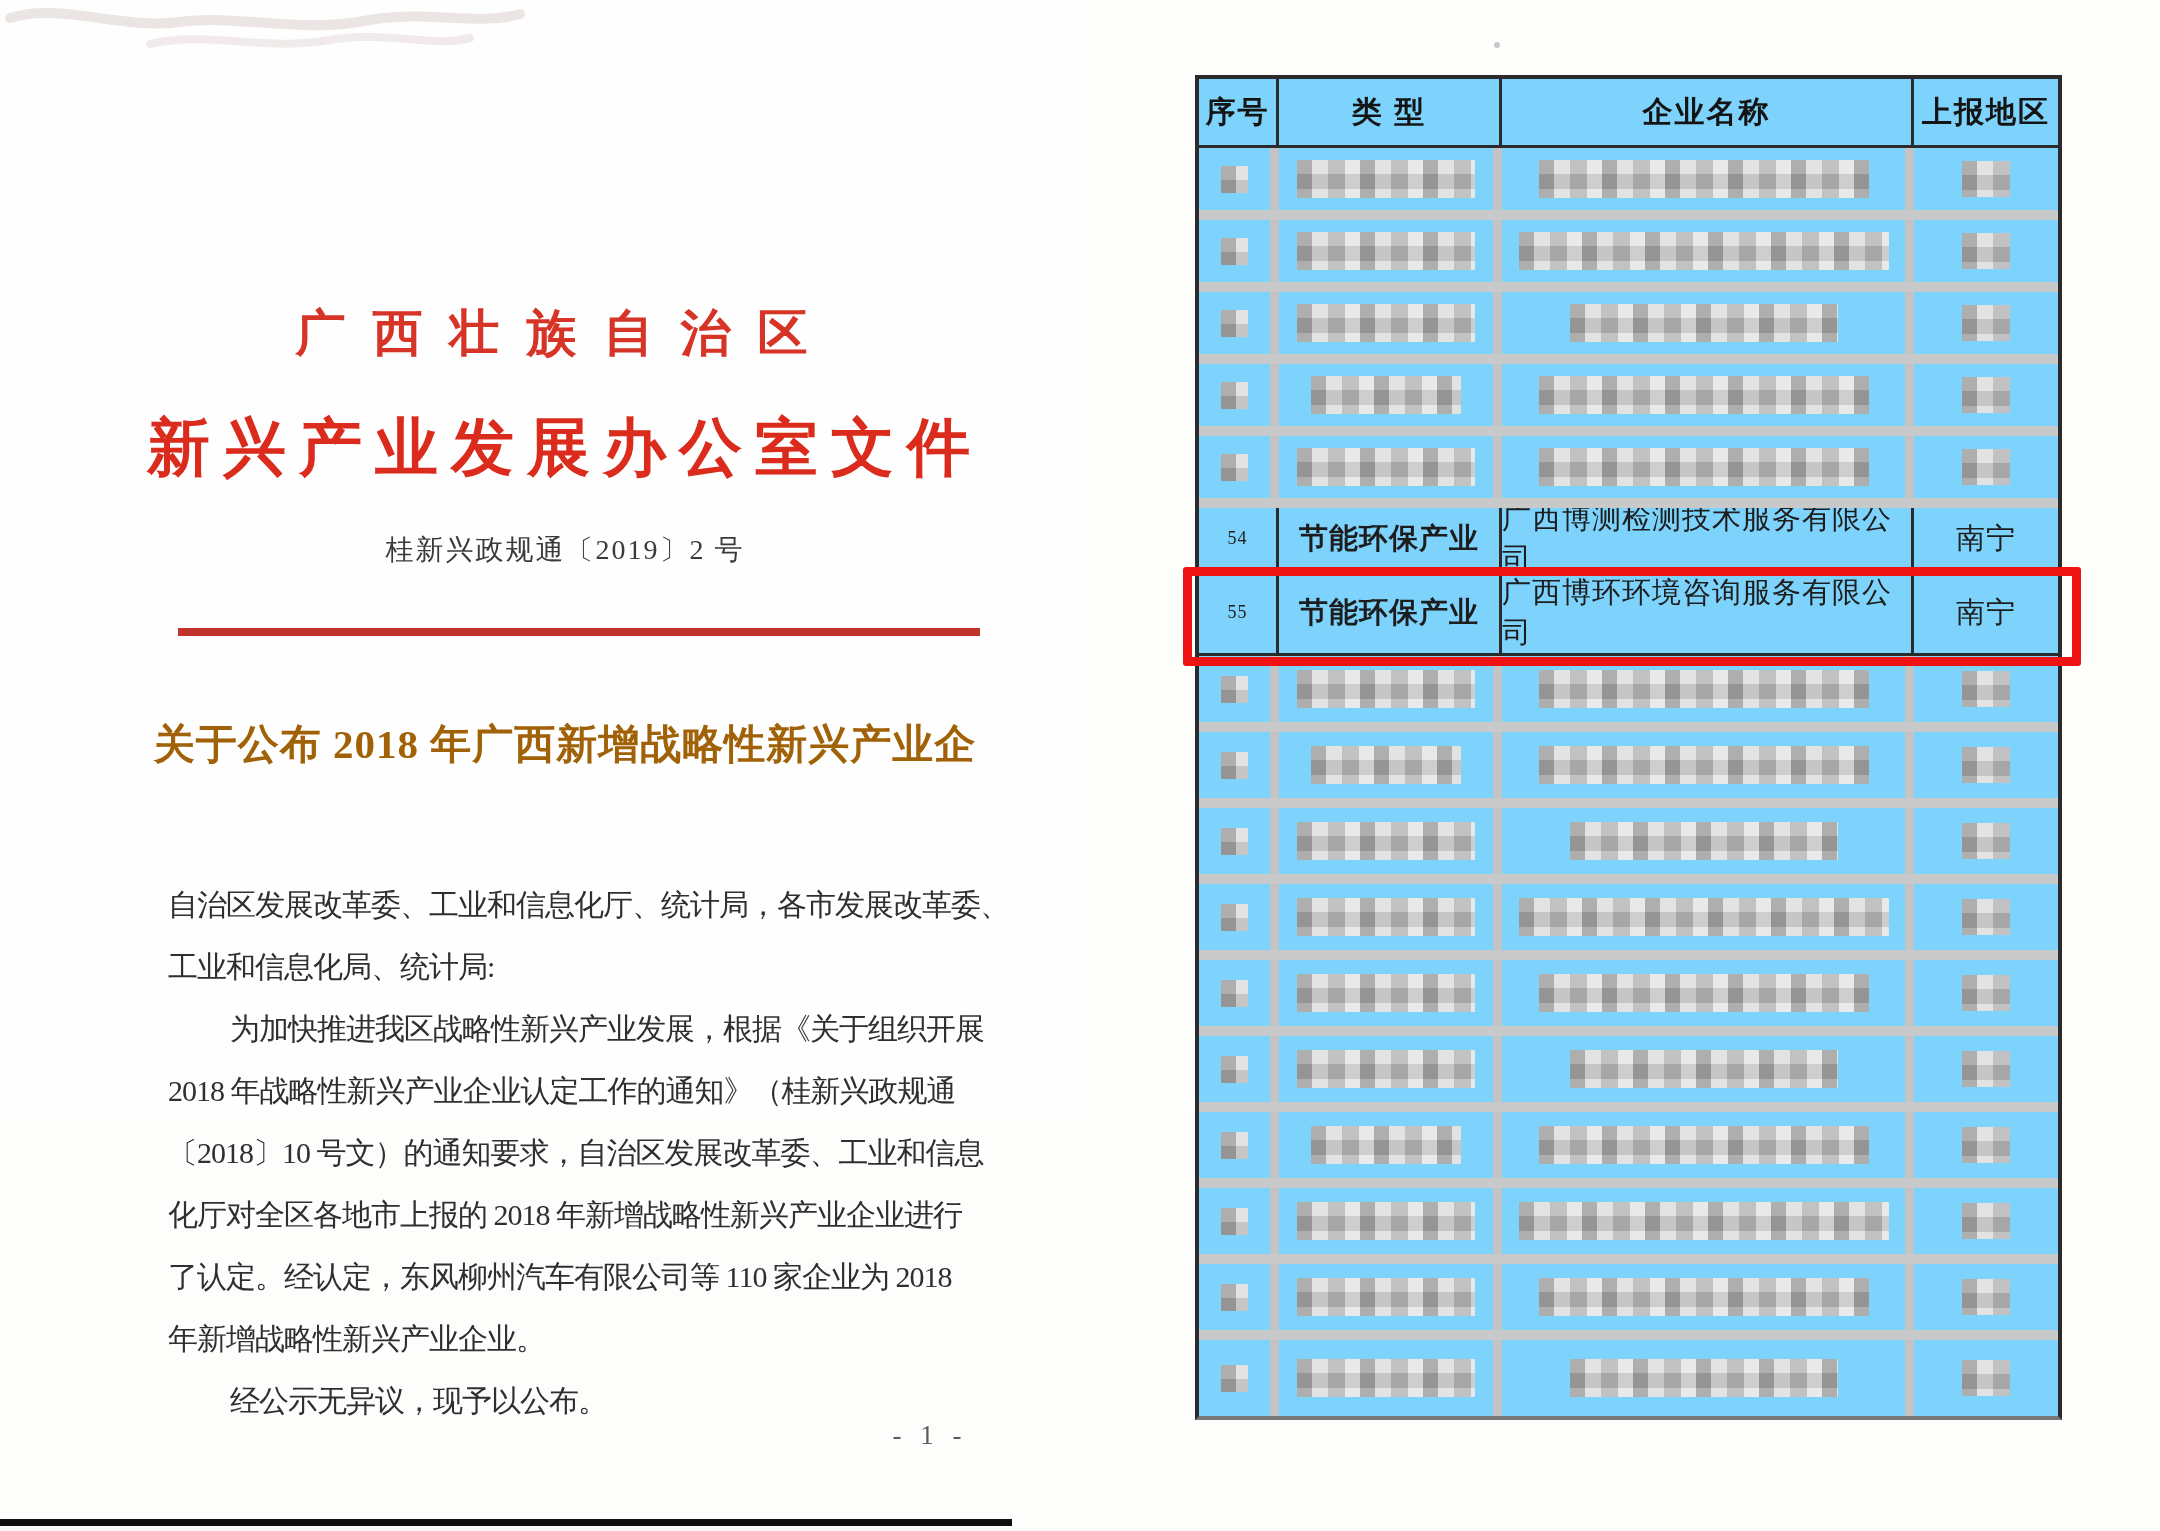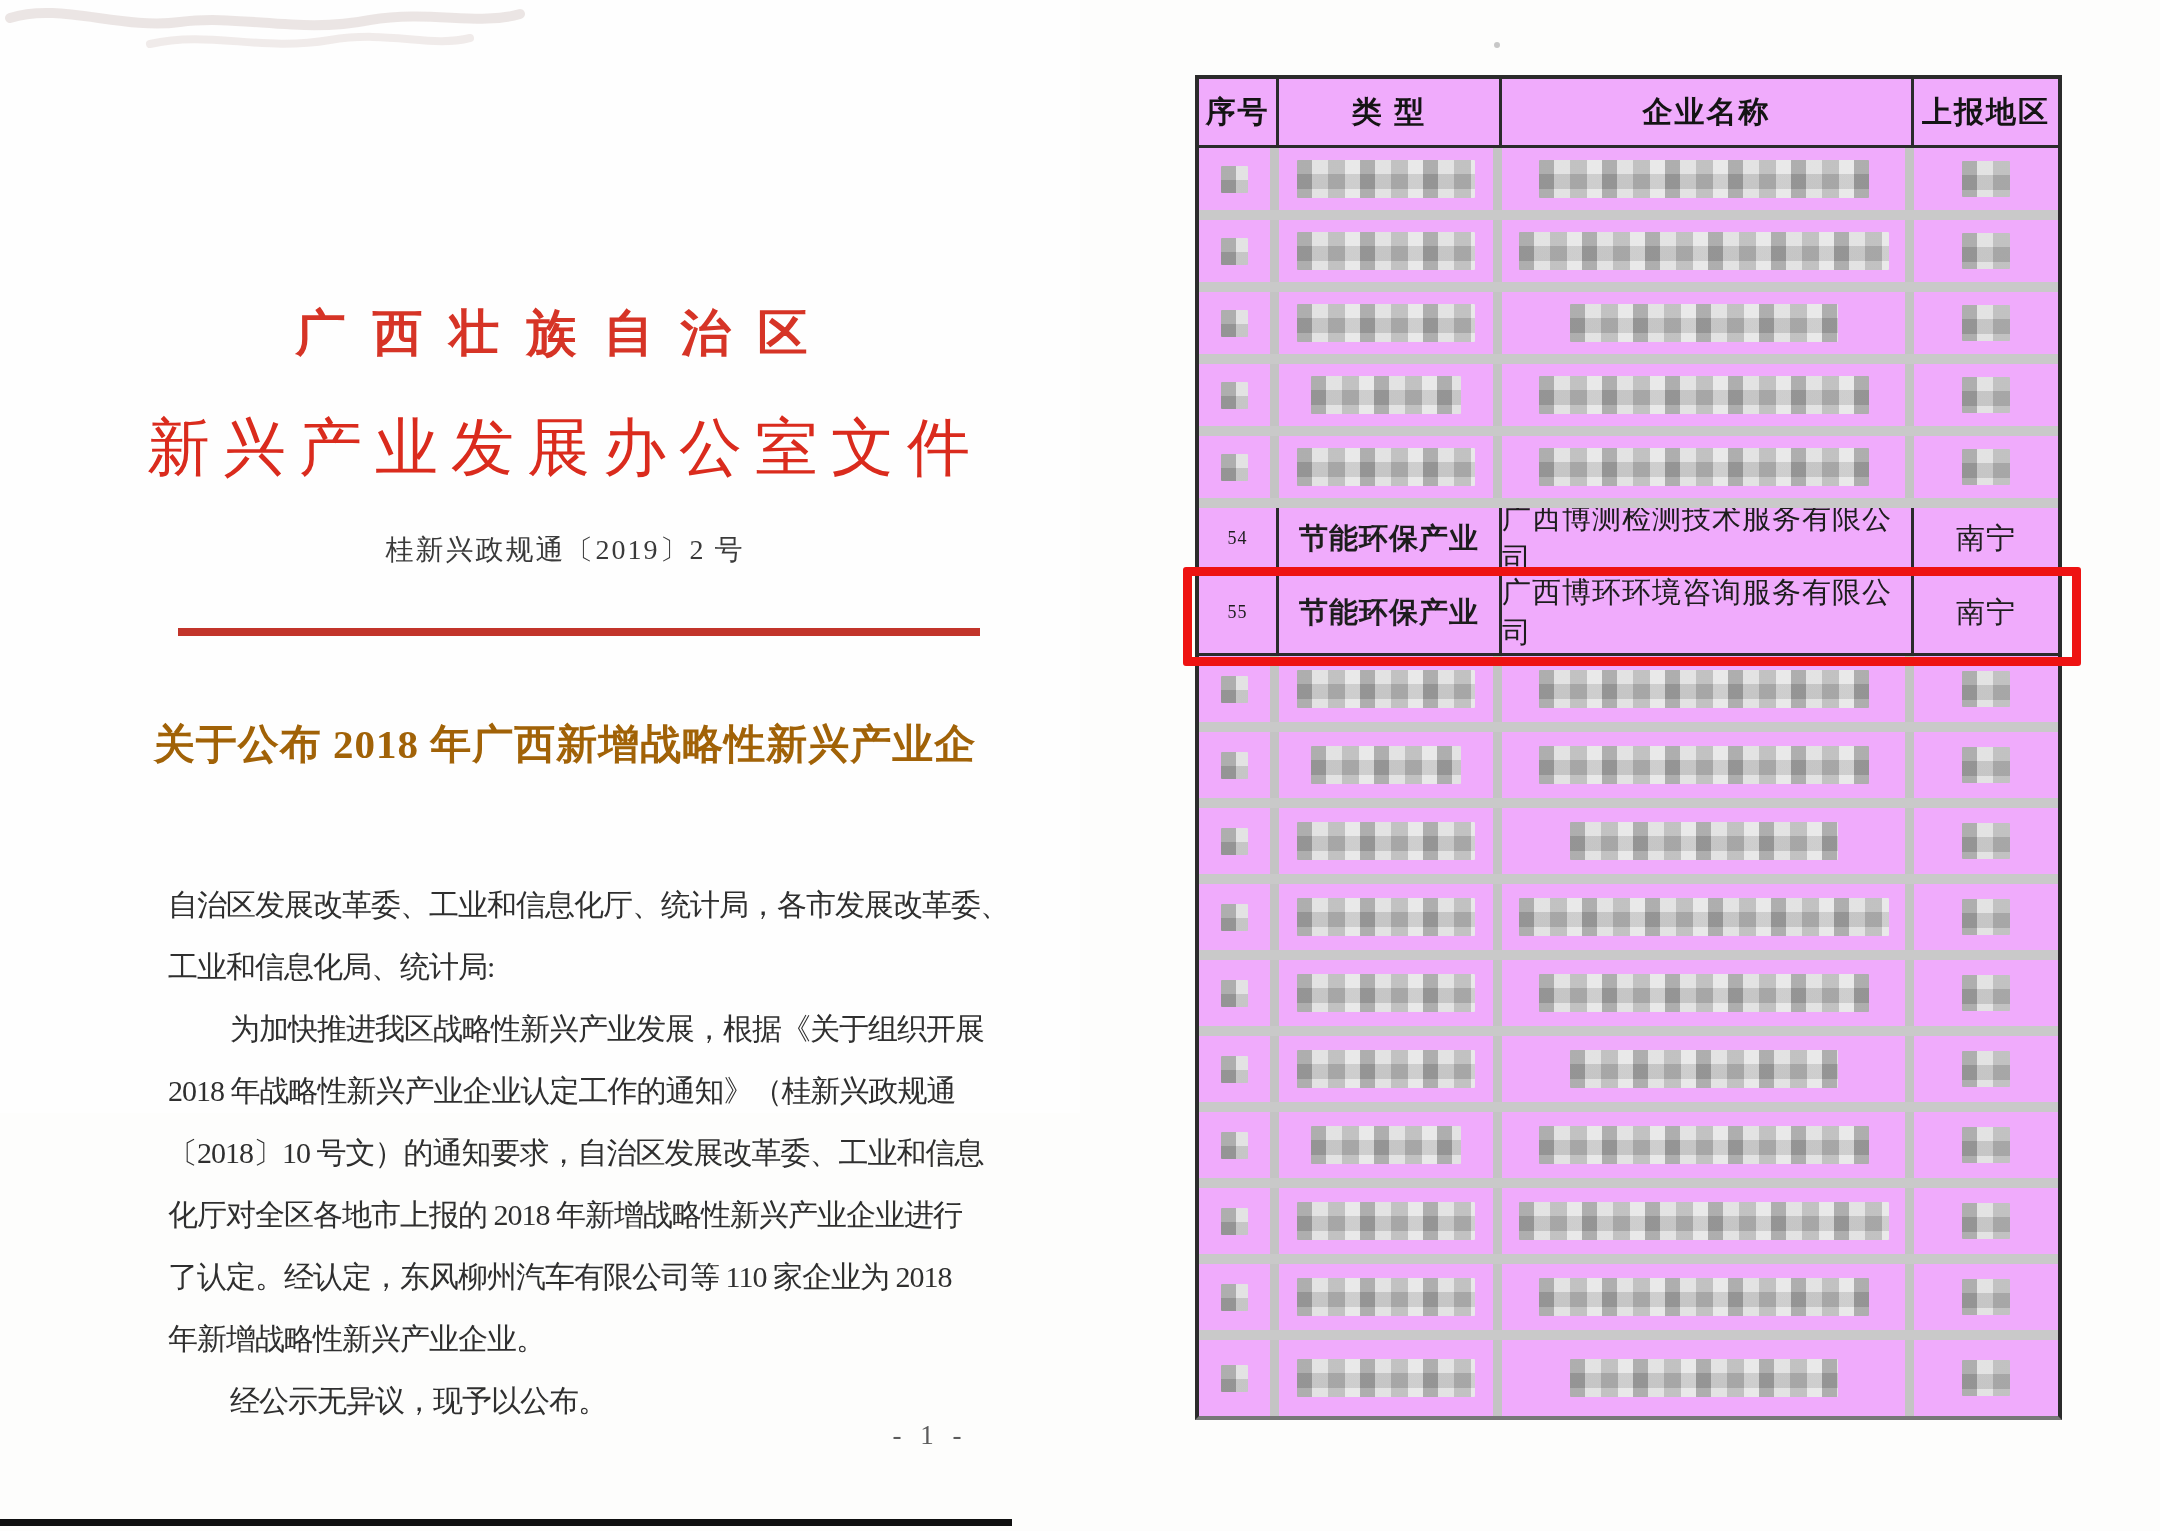--- a/index.html
+++ b/index.html
@@ -11,21 +11,21 @@
   }
   
   .left-page{position:absolute;left:0;top:0;width:1080px;height:1113px;background:#fefefe;}
   .scribble{position:absolute;left:0;top:0;opacity:.55;}
   .org1{
     position:absolute;left:60px;top:300px;width:1010px;text-align:center;
     font-size:50px;font-weight:bold;letter-spacing:27px;color:#d63426;
   }
   .org2{
     position:absolute;left:60px;top:405px;width:1010px;text-align:center;
-    font-size:63px;font-weight:normal;letter-spacing:13px;color:#da2b1d;
+    font-size:63px;font-weight:bold;letter-spacing:13px;color:#da2b1d;
   }
   .docnum{
     position:absolute;left:60px;top:531px;width:1010px;text-align:center;
     font-size:28px;color:#3a3a3a;letter-spacing:2px;
   }
   .red-rule{position:absolute;left:178px;top:628px;width:802px;height:8px;background:#c2342a;}
   .doc-title{
     position:absolute;left:60px;top:706px;width:1010px;text-align:center;
     font-size:41px;font-weight:bold;color:#a16207;line-height:76px;letter-spacing:1px;
   }
@@ -39,21 +39,21 @@
     position:absolute;left:860px;top:1420px;width:140px;text-align:center;
     font-size:27px;color:#5c5c5c;letter-spacing:6px;
   }
   .bottom-line{position:absolute;left:0;top:1519px;width:1012px;height:7px;background:#101010;}
   
   .right-page{position:absolute;left:1080px;top:0;width:1080px;height:1531px;background:#fdfdfc;}
   .speck{position:absolute;left:414px;top:42px;width:6px;height:6px;border-radius:3px;background:#9a9a9a;opacity:.55;}
   .tbl{
     position:absolute;left:115px;top:75px;width:867px;
     border:4px solid #2b2b2b;border-bottom-color:#777;
-    background:#f0abfc;box-sizing:border-box;
+    background:#7dd3fc;box-sizing:border-box;
     font-family:"Liberation Sans","DejaVu Sans",sans-serif;
   }
   .t-row{display:flex;box-sizing:border-box;border-bottom:3px solid #2b2b2b;}
   .t-row:last-child{border-bottom:none;}
   .c{box-sizing:border-box;display:flex;align-items:center;justify-content:center;overflow:hidden;}
   .c1{width:80px;}.c2{width:223px;font-weight:bold;}.c3{width:412px;}.c4{flex:1;}
   .t-head{height:69px;}
   .t-head .c, .t-data .c{border-right:3px solid #2b2b2b;}
   .t-head .c4, .t-data .c4{border-right:none;}
   .t-head .c{font-size:30px;font-weight:bold;color:#141414;letter-spacing:2px;}

